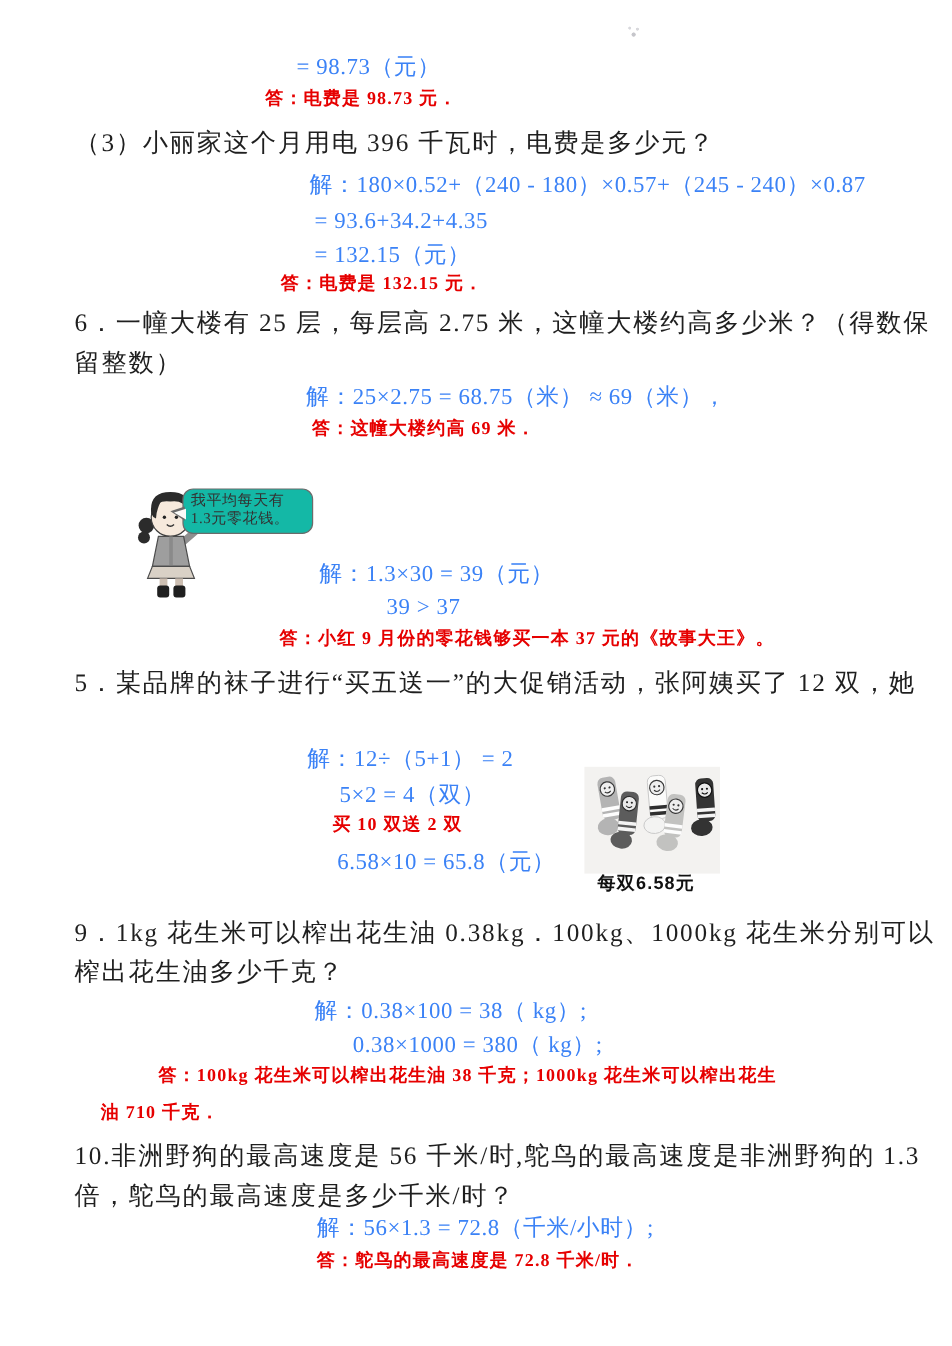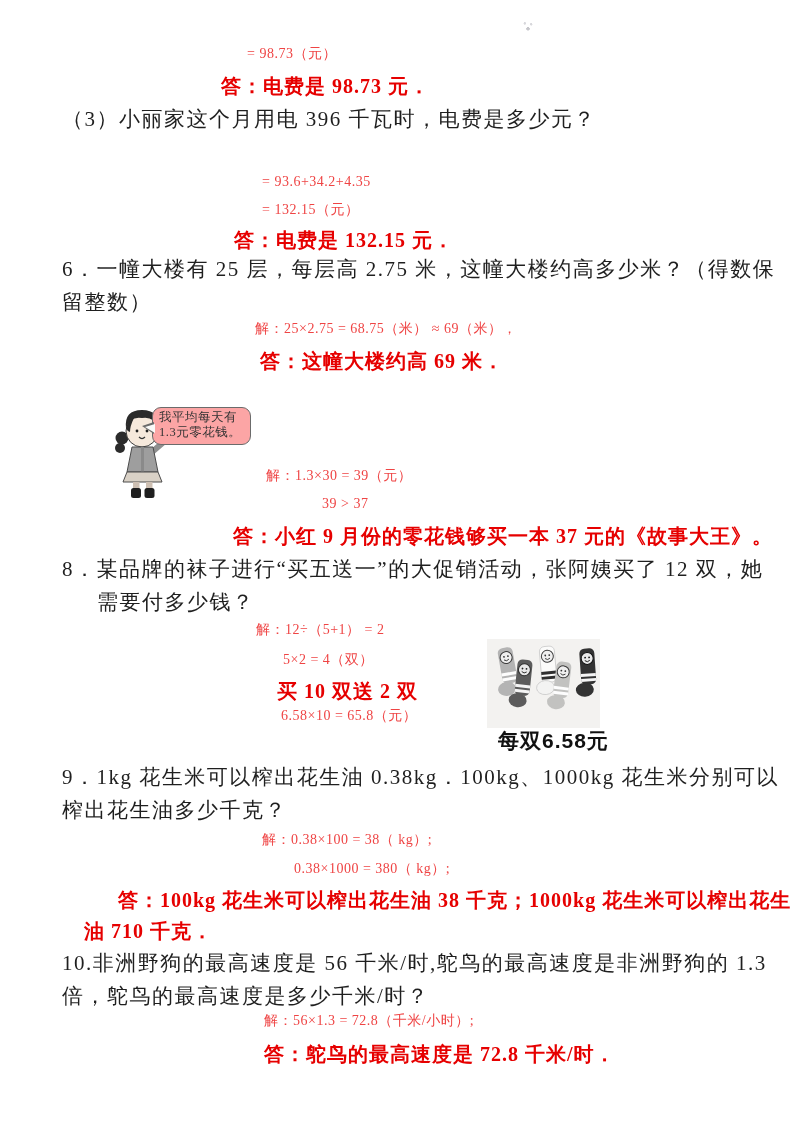--- a/index.html
+++ b/index.html
@@ -5,26 +5,26 @@
   html,body{margin:0;padding:0;background:#ffffff;}
   .page{
     position:relative;
     width:793px;height:1122px;
     background:#ffffff;
     overflow:hidden;
     font-family:"Liberation Serif", serif;
   }
   .ln{position:absolute;white-space:nowrap;line-height:1.25;}
   .b{color:#1f1f1f;font-size:21px;letter-spacing:1.5px;}
-  .r{color:#ef4444;font-size:14px;letter-spacing:0.5px;}
-  .rb{color:#e60000;font-size:20px;font-weight:700;letter-spacing:1px;}
+  .r{color:#3b82f6;font-size:19px;letter-spacing:0.5px;}
+  .rb{color:#e60000;font-size:15px;font-weight:700;letter-spacing:1px;}
   
   .bubble{
-    position:absolute;left:152px;top:407px;width:99px;height:38px;
-    background:#fca5a5;border:1.6px solid #6b6b6b;border-radius:9px;
+    position:absolute;left:152px;top:407px;width:109px;height:38px;
+    background:#14b8a6;border:1.6px solid #6b6b6b;border-radius:9px;
     box-sizing:border-box;padding:2px 6px;
     font-size:12.5px;line-height:15px;color:#333;letter-spacing:0.5px;
   }
   .bubble .tail{
     position:absolute;left:-11px;top:14px;width:0;height:0;
     border-top:4px solid transparent;border-bottom:8px solid transparent;
     border-right:12px solid #6b6b6b;
   }
   .bubble .tail2{
     position:absolute;left:-8px;top:16px;width:0;height:0;
@@ -32,40 +32,41 @@
     border-right:10px solid #fafaf8;
   }
   .girl{position:absolute;left:108px;top:404px;}
   .socks-photo{
     position:absolute;left:487px;top:639px;width:113px;height:89px;
     background:#f3f2f0;
   }
   .socks-caption{
     position:absolute;left:498px;top:727px;
     font-family:"Liberation Sans", sans-serif;
-    font-weight:700;font-size:21px;color:#111;letter-spacing:1px;
+    font-weight:700;font-size:15px;color:#111;letter-spacing:1px;
   }
   .smudge{
     position:absolute;left:520px;top:18px;width:16px;height:18px;
     background:radial-gradient(circle at 50% 60%, #b9b9bf 0 1.5px, transparent 2px),
                radial-gradient(circle at 30% 30%, #cfcfd4 0 1px, transparent 1.5px),
                radial-gradient(circle at 70% 35%, #cfcfd4 0 1px, transparent 1.5px);
     opacity:.8;
   }
 </style>
 </head>
 <body>
 
 <div class="page">
 
   <div class="smudge"></div>
 
   <span class="ln r" style="left:247px;top:45px">= 98.73（元）</span>
   <span class="ln rb" style="left:221px;top:74px">答：电费是 98.73 元．</span>
   <span class="ln b" style="left:62px;top:106px">（3）小丽家这个月用电 396 千瓦时，电费是多少元？</span>
+  <span class="ln r" style="left:258px;top:143px">解：180×0.52+（240 - 180）×0.57+（245 - 240）×0.87</span>
   <span class="ln r" style="left:262px;top:173px">= 93.6+34.2+4.35</span>
   <span class="ln r" style="left:262px;top:201px">= 132.15（元）</span>
   <span class="ln rb" style="left:234px;top:228px">答：电费是 132.15 元．</span>
 
   <span class="ln b" style="left:62px;top:256px">6．一幢大楼有 25 层，每层高 2.75 米，这幢大楼约高多少米？（得数保</span>
   <span class="ln b" style="left:62px;top:289px">留整数）</span>
   <span class="ln r" style="left:255px;top:320px">解：25×2.75 = 68.75（米） ≈ 69（米），</span>
   <span class="ln rb" style="left:260px;top:349px">答：这幢大楼约高 69 米．</span>
 
 
@@ -103,22 +104,21 @@
     <div class="tail"></div>
     <div class="tail2"></div>
     <div>我平均每天有</div>
     <div>1.3元零花钱。</div>
   </div>
 
   <span class="ln r" style="left:266px;top:467px">解：1.3×30 = 39（元）</span>
   <span class="ln r" style="left:322px;top:495px">39 &gt; 37</span>
   <span class="ln rb" style="left:233px;top:524px">答：小红 9 月份的零花钱够买一本 37 元的《故事大王》。</span>
 
-  <span class="ln b" style="left:62px;top:556px">8．某品牌的袜子进行“买五送一”的大促销活动，张阿姨买了 12 双，她</span>
-  <span class="ln b" style="left:97px;top:589px">需要付多少钱？</span>
+  <span class="ln b" style="left:62px;top:556px">5．某品牌的袜子进行“买五送一”的大促销活动，张阿姨买了 12 双，她</span>
   <span class="ln r" style="left:256px;top:621px">解：12÷（5+1） = 2</span>
   <span class="ln r" style="left:283px;top:651px">5×2 = 4（双）</span>
   <span class="ln rb" style="left:277px;top:679px">买 10 双送 2 双</span>
   <span class="ln r" style="left:281px;top:707px">6.58×10 = 65.8（元）</span>
 
   <div class="socks-photo">
     <svg width="113" height="89" viewBox="0 0 113 89">
 
       <g transform="translate(10,10) rotate(-10)">
         <rect x="0" y="0" width="15" height="36" rx="5" fill="#b4b4b4"></rect>
@@ -175,21 +175,21 @@
         <path d="M5,12 Q7.5,14.5 10,12" fill="none" stroke="#111" stroke-width="0.9"></path>
       </g>
     </svg>
   </div>
   <div class="socks-caption">每双6.58元</div>
 
   <span class="ln b" style="left:62px;top:764px">9．1kg 花生米可以榨出花生油 0.38kg．100kg、1000kg 花生米分别可以</span>
   <span class="ln b" style="left:62px;top:797px">榨出花生油多少千克？</span>
   <span class="ln r" style="left:262px;top:831px">解：0.38×100 = 38（ kg）;</span>
   <span class="ln r" style="left:294px;top:860px">0.38×1000 = 380（ kg）;</span>
-  <span class="ln rb" style="left:118px;top:888px">答：100kg 花生米可以榨出花生油 38 千克；1000kg 花生米可以榨出花生</span>
+  <span class="ln rb" style="left:132px;top:888px">答：100kg 花生米可以榨出花生油 38 千克；1000kg 花生米可以榨出花生</span>
   <span class="ln rb" style="left:84px;top:919px">油 710 千克．</span>
 
   <span class="ln b" style="left:62px;top:950px">10.非洲野狗的最高速度是 56 千米/时,鸵鸟的最高速度是非洲野狗的 1.3</span>
   <span class="ln b" style="left:62px;top:983px">倍，鸵鸟的最高速度是多少千米/时？</span>
   <span class="ln r" style="left:264px;top:1012px">解：56×1.3 = 72.8（千米/小时）;</span>
   <span class="ln rb" style="left:264px;top:1042px">答：鸵鸟的最高速度是 72.8 千米/时．</span>
 
 </div>
 
 </body></html>

